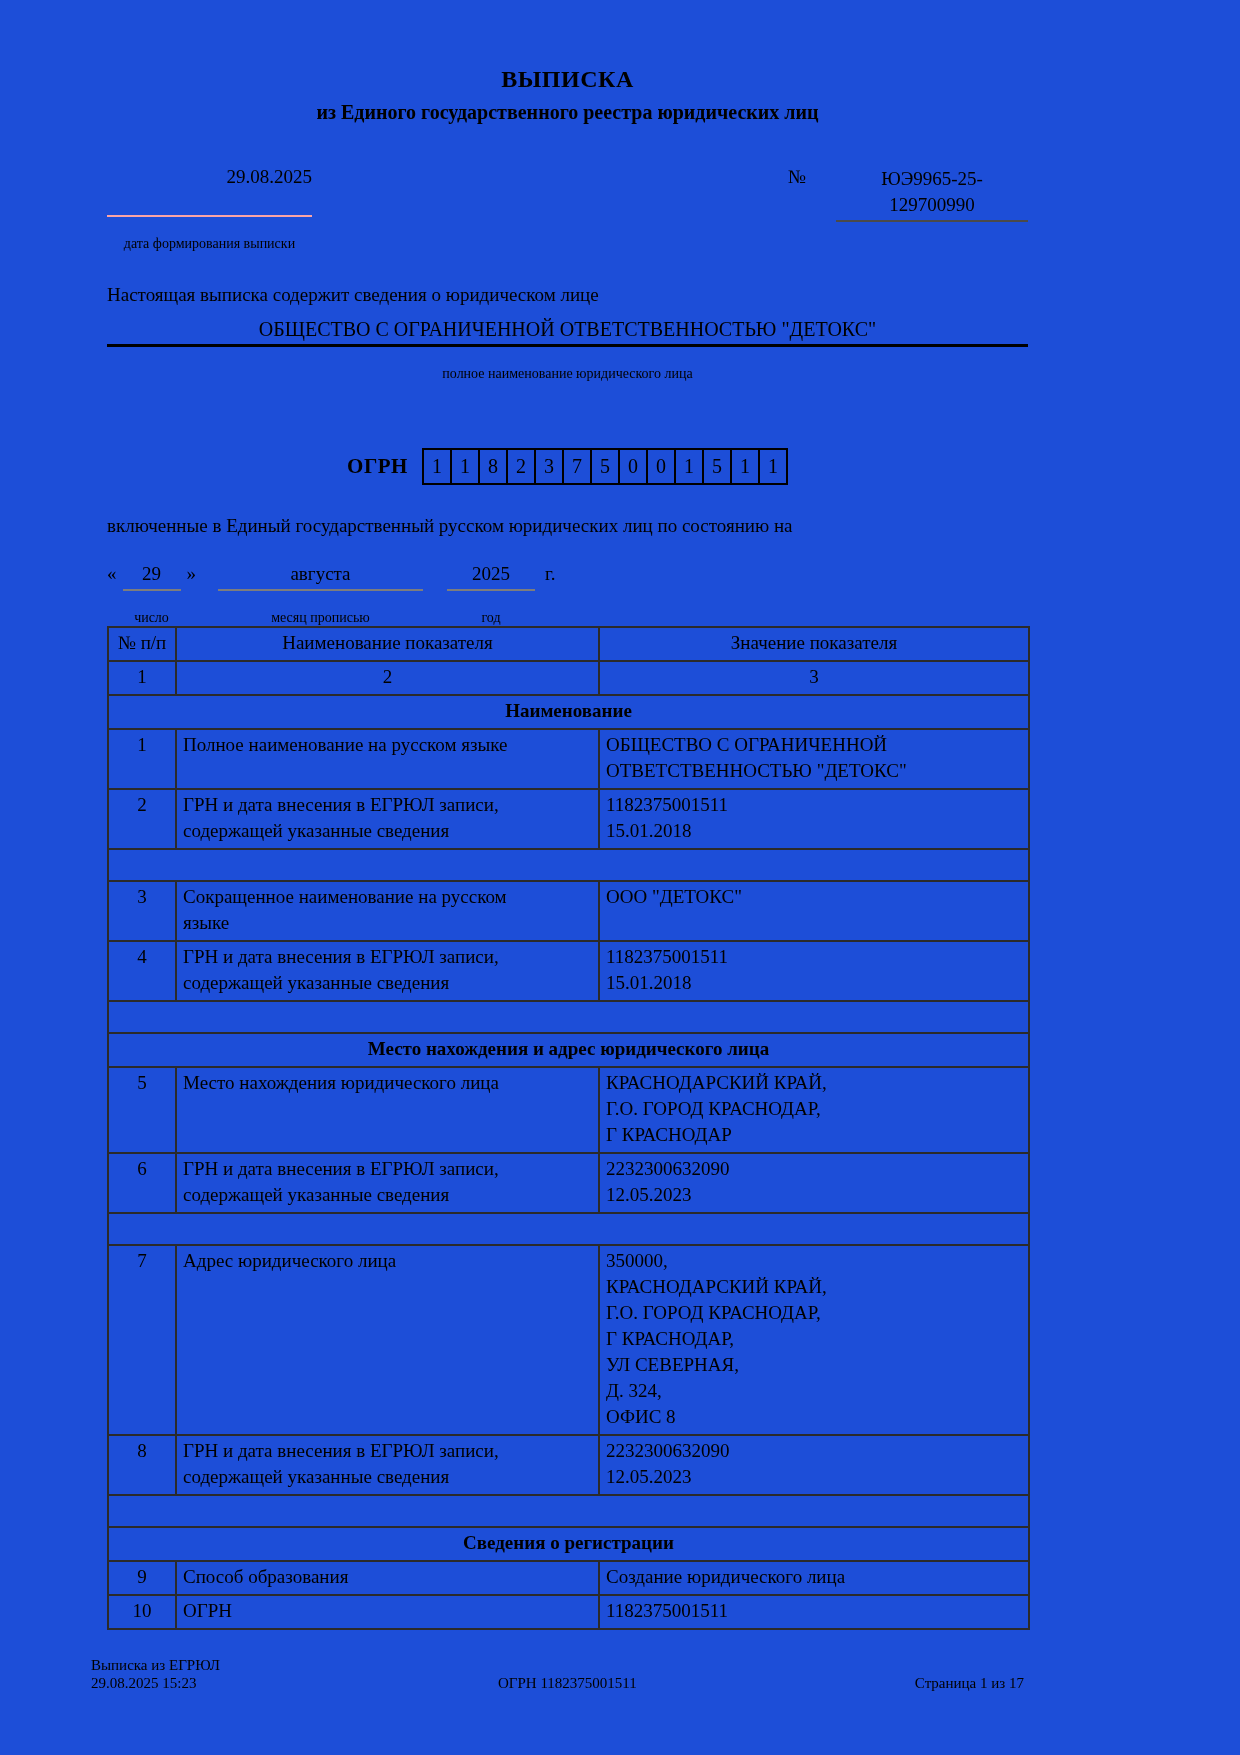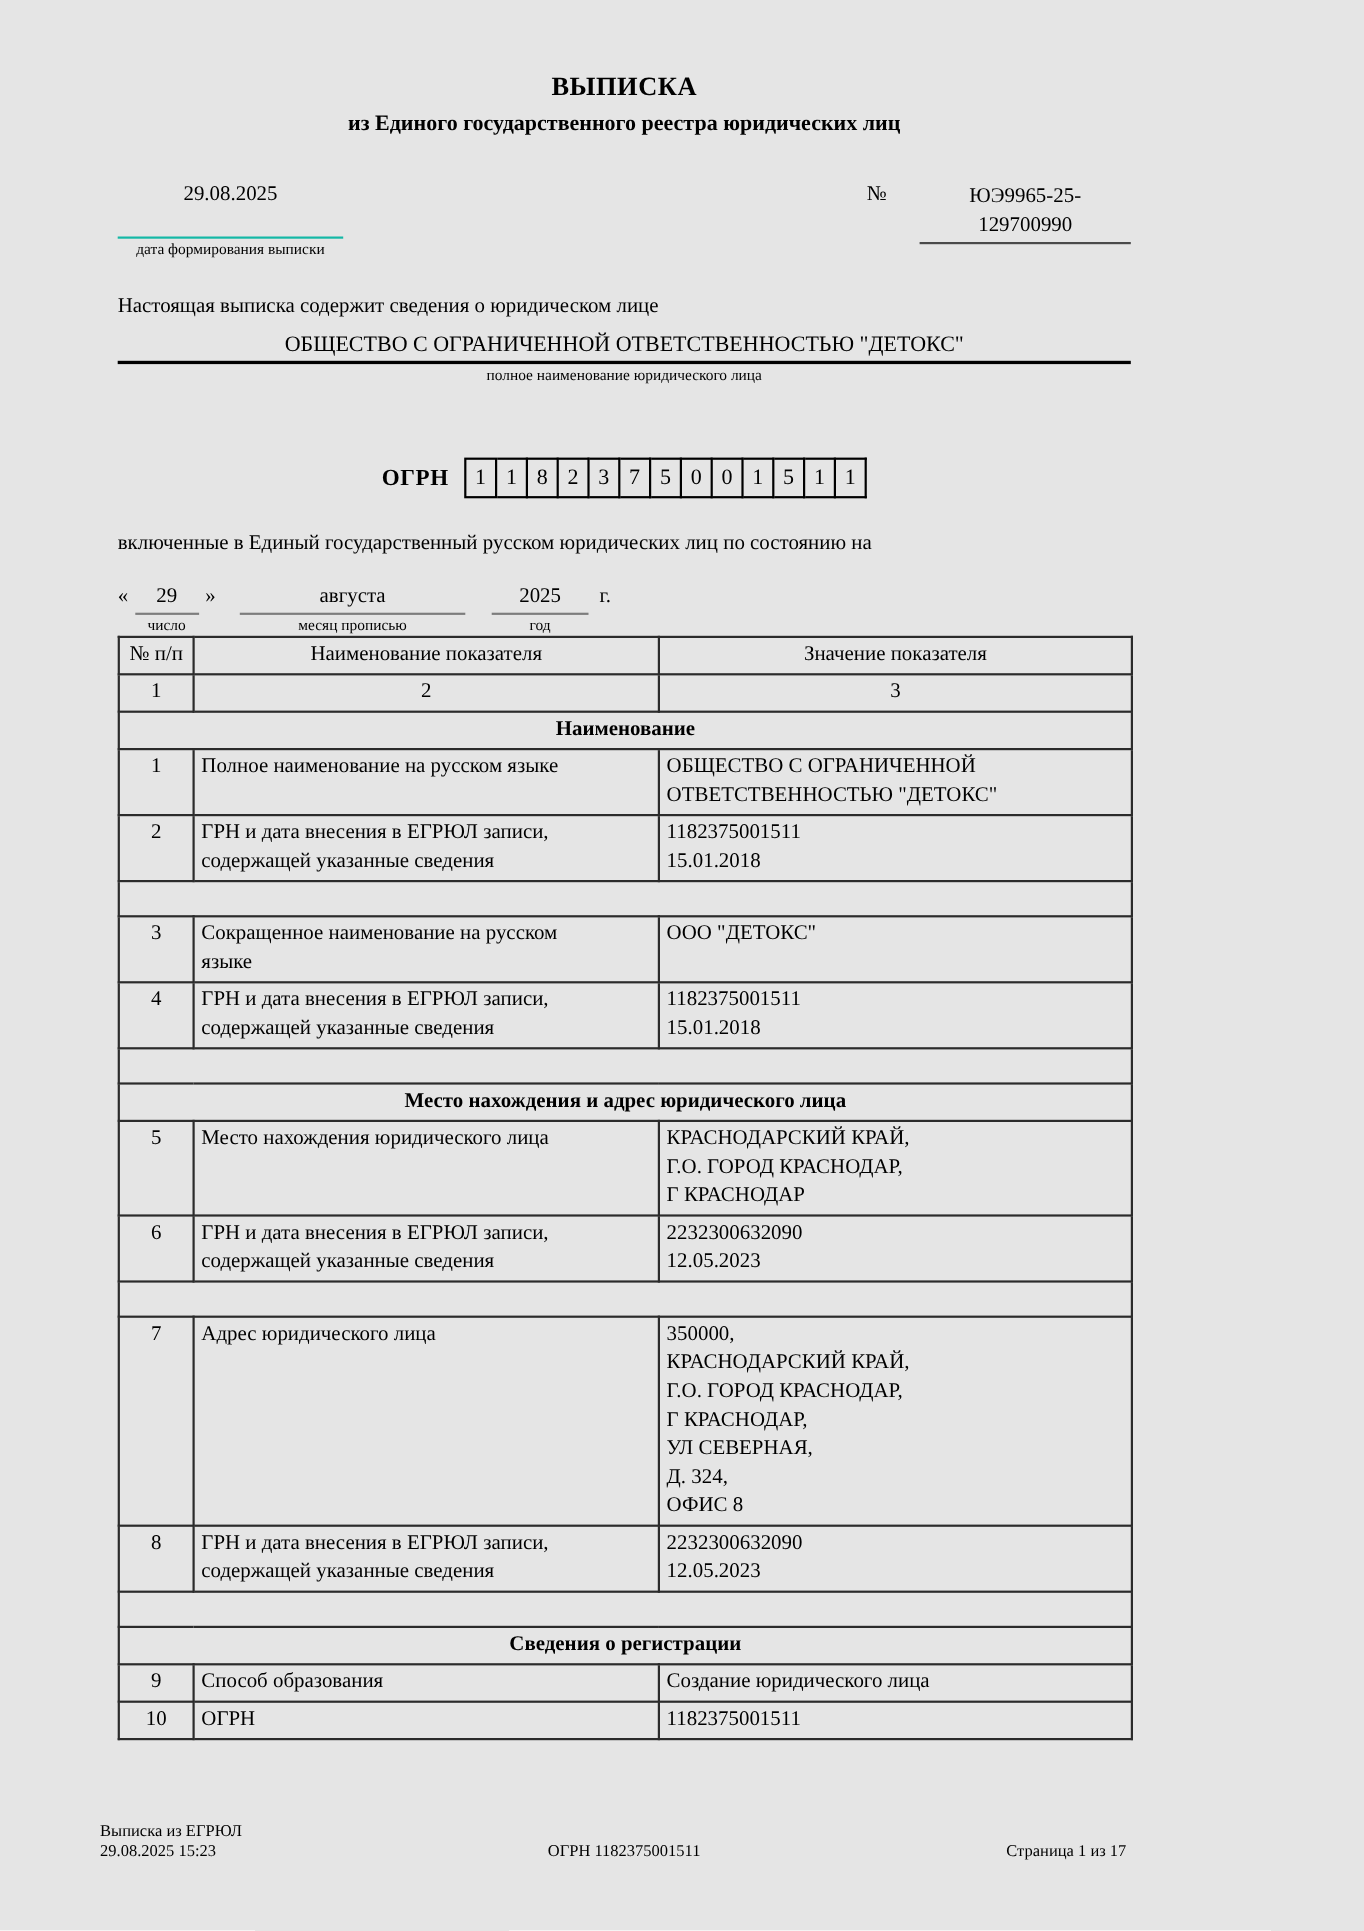--- a/index.html
+++ b/index.html
@@ -1,40 +1,40 @@
 <!DOCTYPE html>
 <html lang="ru"><head>
 <meta charset="utf-8">
 <style>
   html,body{margin:0;padding:0;background:#fff;}
   .page{
     position:relative;
     width:1240px;height:1755px;
-    background:#e5e5e5;
+    background:#1d4ed8;
     color:#000;
     font-family:"Liberation Serif","DejaVu Serif",serif;
     font-size:19px;
     overflow:hidden;
   }
   .inner{margin-left:107px;width:921px;}
 
   .doc-title{
     margin:0;padding-top:66px;
     text-align:center;font-weight:bold;font-size:24px;letter-spacing:.5px;
   }
   .doc-subtitle{
     margin-top:8px;text-align:center;font-weight:bold;font-size:20px;
   }
 
   .meta-row{display:flex;justify-content:space-between;align-items:flex-start;margin-top:42px;}
   .date-col{width:205px;}
   .date-block{
-    text-align:center;padding-bottom:27px;border-bottom:2px solid #14b8a6;
-  }
-  .caption{font-size:14px;margin-top:3px;text-align:center;}
+    text-align:right;padding-bottom:27px;border-bottom:2px solid #fca5a5;
+  }
+  .caption{font-size:14px;margin-top:19px;text-align:center;}
   .number-col{display:flex;align-items:flex-start;gap:30px;}
   .number-block{
     width:192px;text-align:center;line-height:26px;
     border-bottom:2px solid #4a4a4a;padding-bottom:2px;
   }
 
   .lead{margin-top:32px;}
 
   .company-wrap{margin-top:12px;}
   .company-line{

